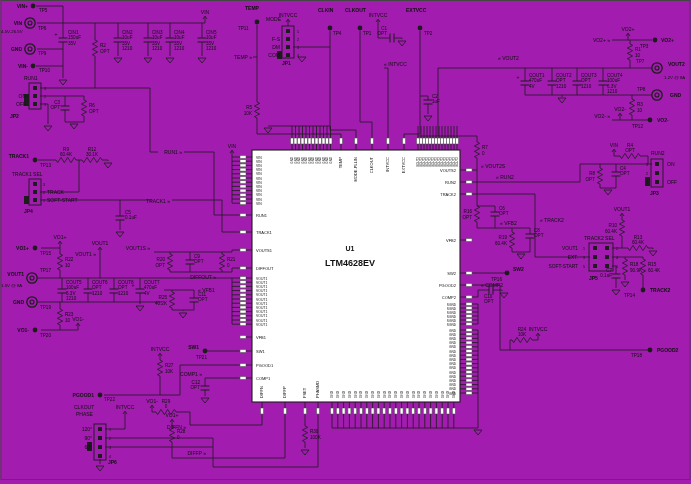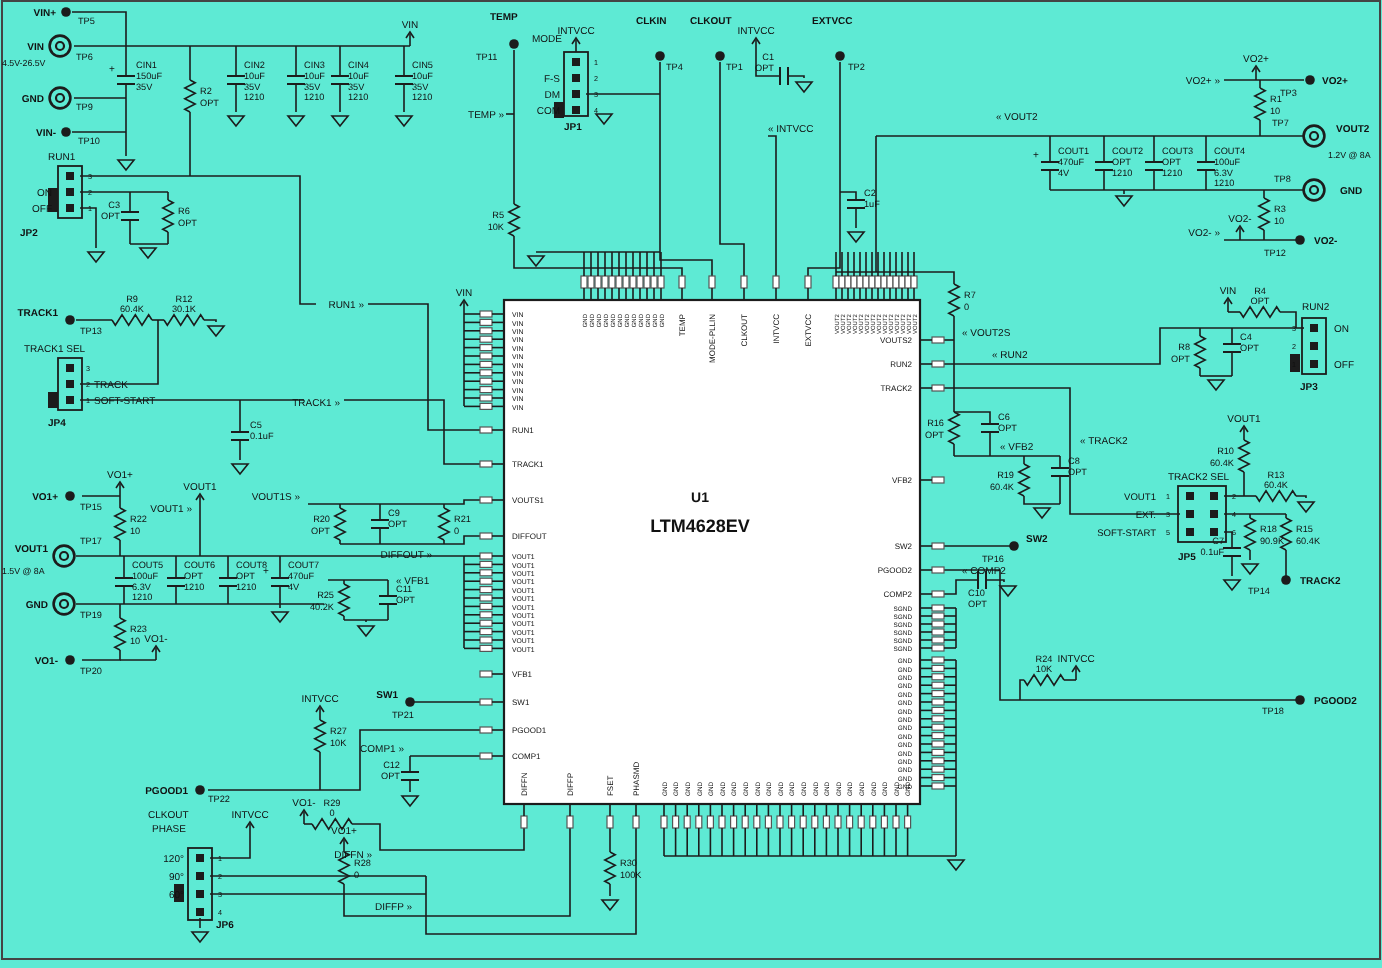--- a/index.html
+++ b/index.html
@@ -1,16 +1,16 @@
 <!DOCTYPE html>
 <html><head>
 <meta charset="utf-8">
 <style>
   html,body{margin:0;padding:0;background:#e8e8e8;}
-  #stage{width:691px;height:484px;background:#5eead4;position:relative;margin:0 auto;
+  #stage{width:691px;height:484px;background:#a21caf;position:relative;margin:0 auto;
          font-family:"Liberation Sans", sans-serif;}
   svg text{font-family:"Liberation Sans", sans-serif;fill:#111;}
 </style>
 </head>
 <body>
 
 <div id="stage">
   <svg id="sch" width="691" height="484" viewBox="0 0 691 484">
       <rect x="1" y="0.5" width="689" height="479" fill="none" stroke="#444" stroke-width="1"></rect>
       <g>

